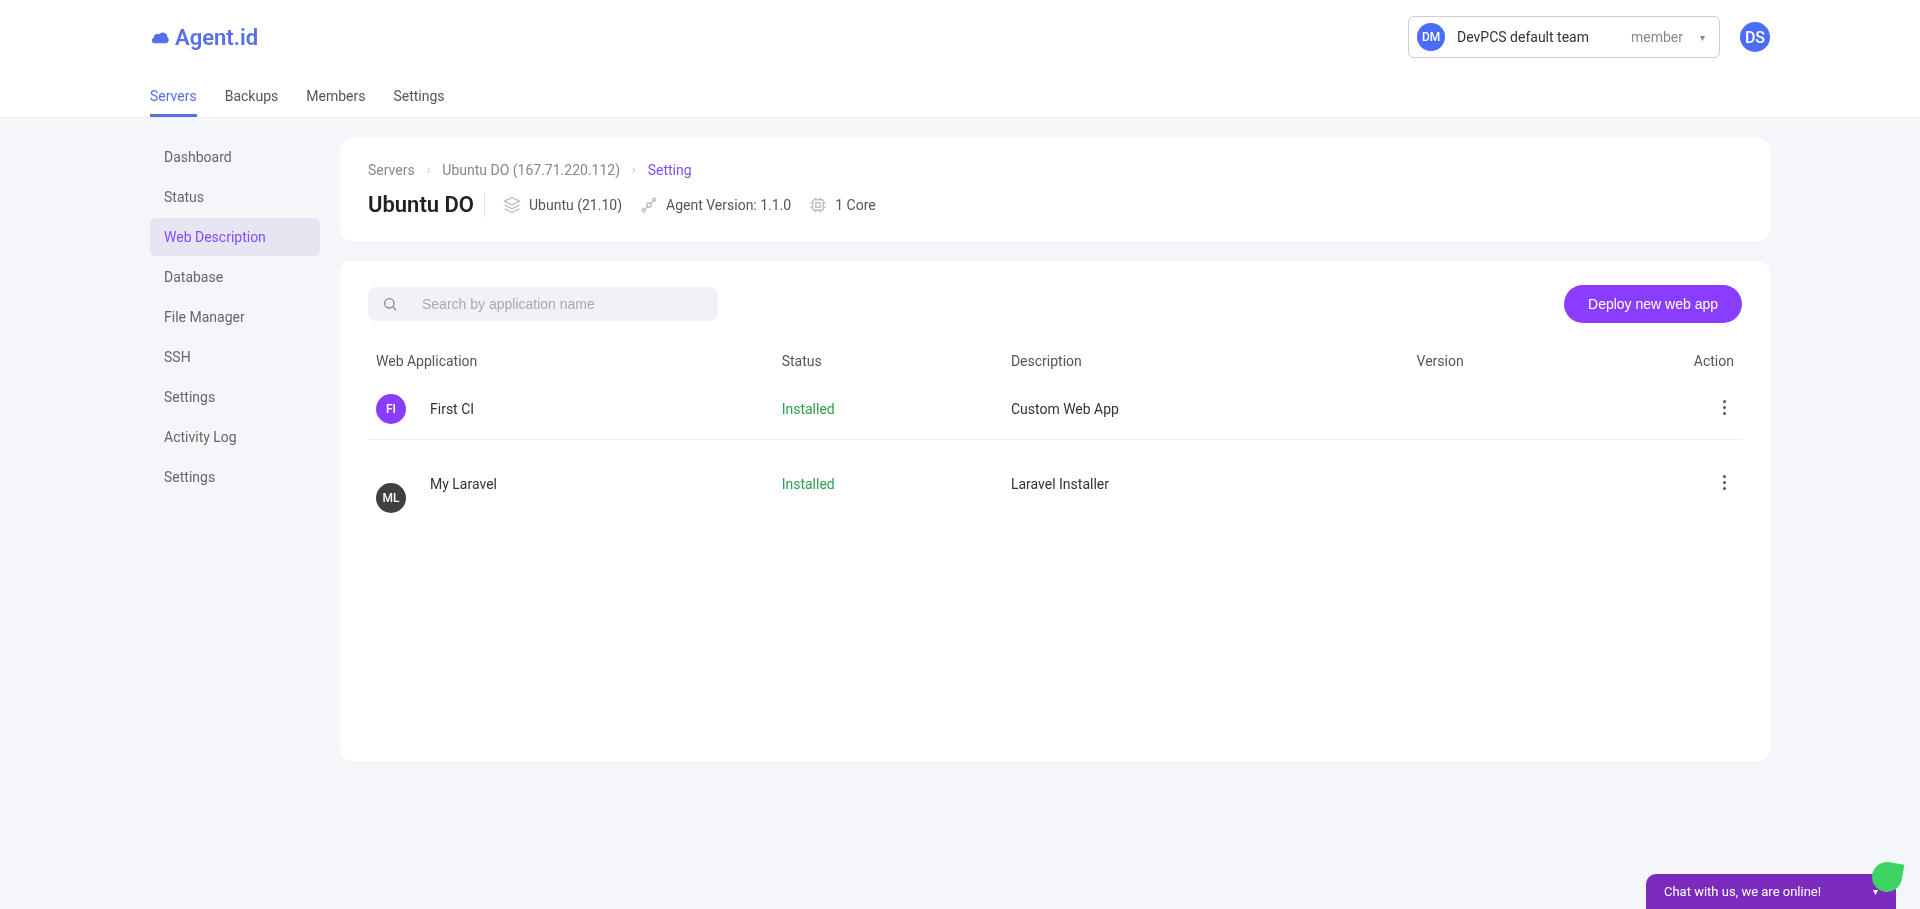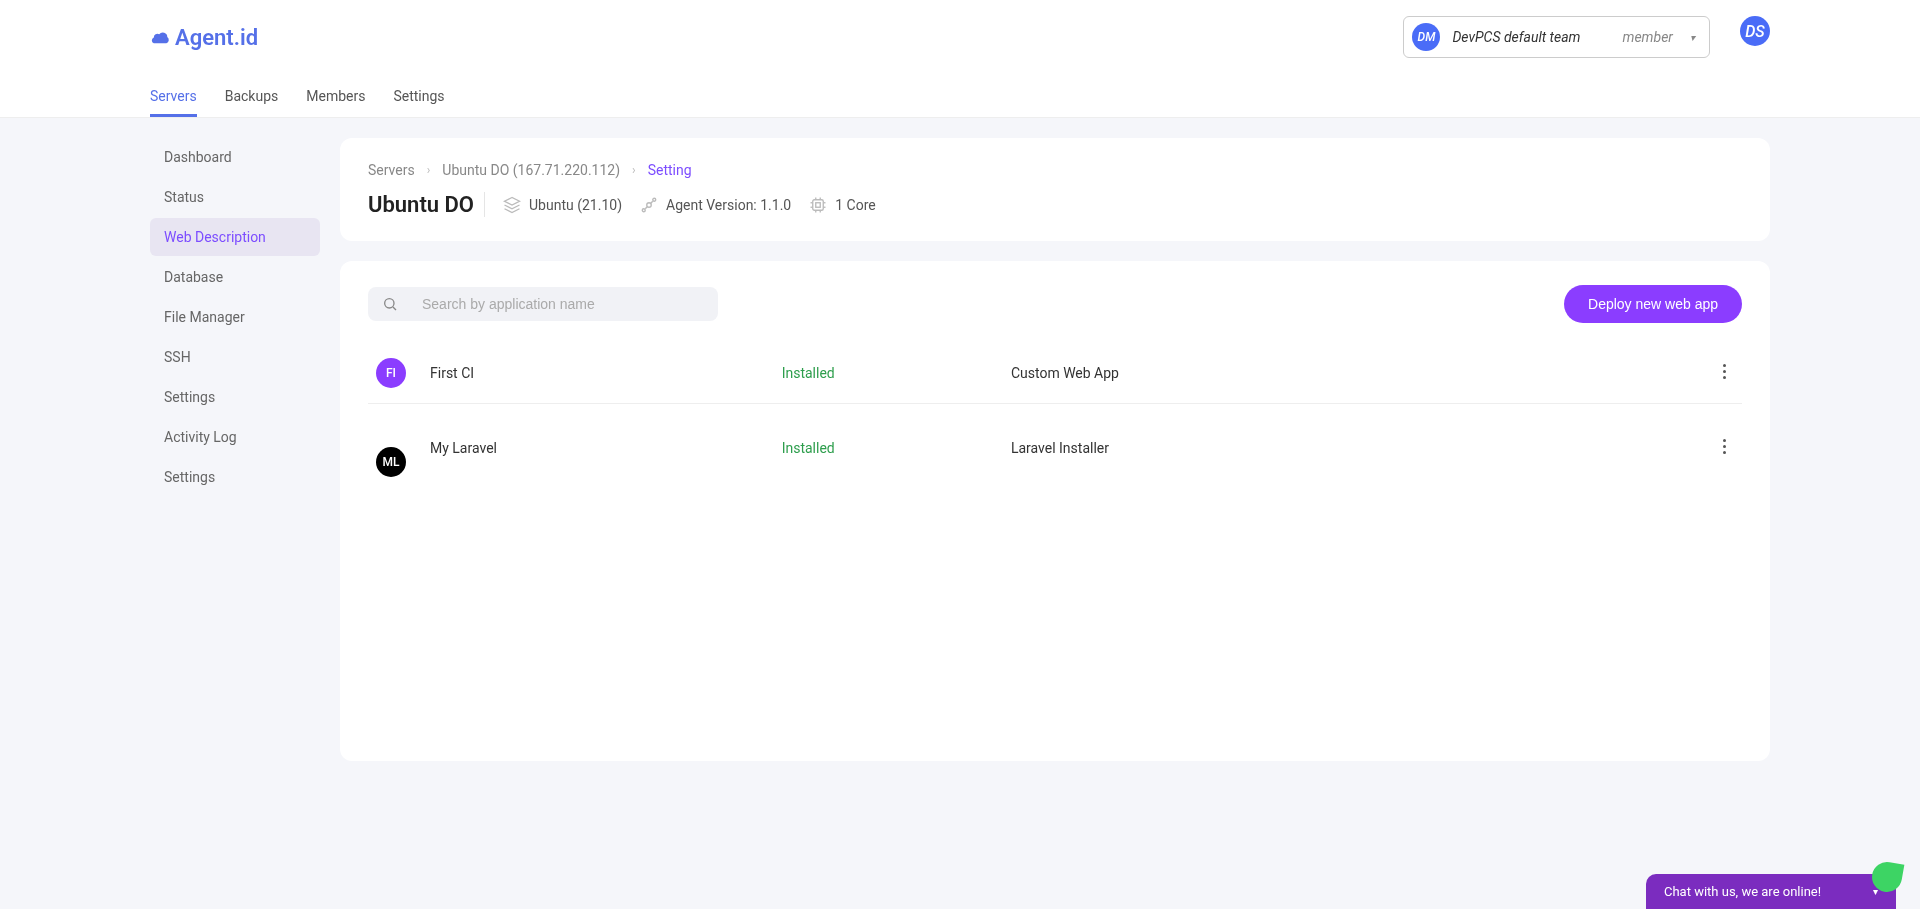--- a/index.html
+++ b/index.html
@@ -36,22 +36,22 @@
       font-weight: 600;
       color: #5570e8;
     }
     .logo-icon {
       width: 22px;
       height: 18px;
       margin-right: 2px;
     }
     .header-right {
       display: flex;
-      gap: 30px;
-      font-style: italic;
+      align-items: center;
+      gap: 20px;
     }
     .team-selector {
       display: flex;
       align-items: center;
       gap: 12px;
       border: 1px solid #ccc;
       border-radius: 6px;
       padding: 6px 14px 6px 8px;
       cursor: pointer;
     }
@@ -420,34 +420,41 @@
           <div class="search-box">
             <svg class="search-icon" viewBox="0 0 24 24" fill="none" stroke="currentColor" stroke-width="2">
               <circle cx="11" cy="11" r="7"></circle>
                 <line x1="21" y1="21" x2="16.5" y2="16.5"></line>
             </svg>
             <input class="search-input" type="text" placeholder="Search by application name" style="">
           </div>
           <button class="deploy-btn">Deploy new web app</button>
         </div>
         <div class="table">
+          <div class="table-header">
+            <div>Web Application</div>
+            <div>Status</div>
+            <div>Description</div>
+            <div>Version</div>
+            <div class="col-action">Action</div>
+          </div>
           <div id="table-body">
               <div class="table-row">
                 <div class="app-cell">
                   <div class="app-avatar" style="background: rgb(139, 61, 255);">FI</div>
                   <span>First CI</span>
                 </div>
                 <div class="status-installed">Installed</div>
                 <div>Custom Web App</div>
                 <div></div>
                 <div class="action-cell"><span class="more-btn"><span class="more-dot"></span><span class="more-dot"></span><span class="more-dot"></span></span></div>
               </div>
               <div class="table-row">
                 <div class="app-cell">
-                  <div class="app-avatar" style="background: #000000; margin-top: 29px;">ML</div>
+                  <div class="app-avatar" style="background: #404040; margin-top: 29px;">ML</div>
                   <span>My Laravel</span>
                 </div>
                 <div class="status-installed">Installed</div>
                 <div>Laravel Installer</div>
                 <div></div>
                 <div class="action-cell"><span class="more-btn"><span class="more-dot"></span><span class="more-dot"></span><span class="more-dot"></span></span></div>
               </div>
             </div>
         </div>
       </div>

